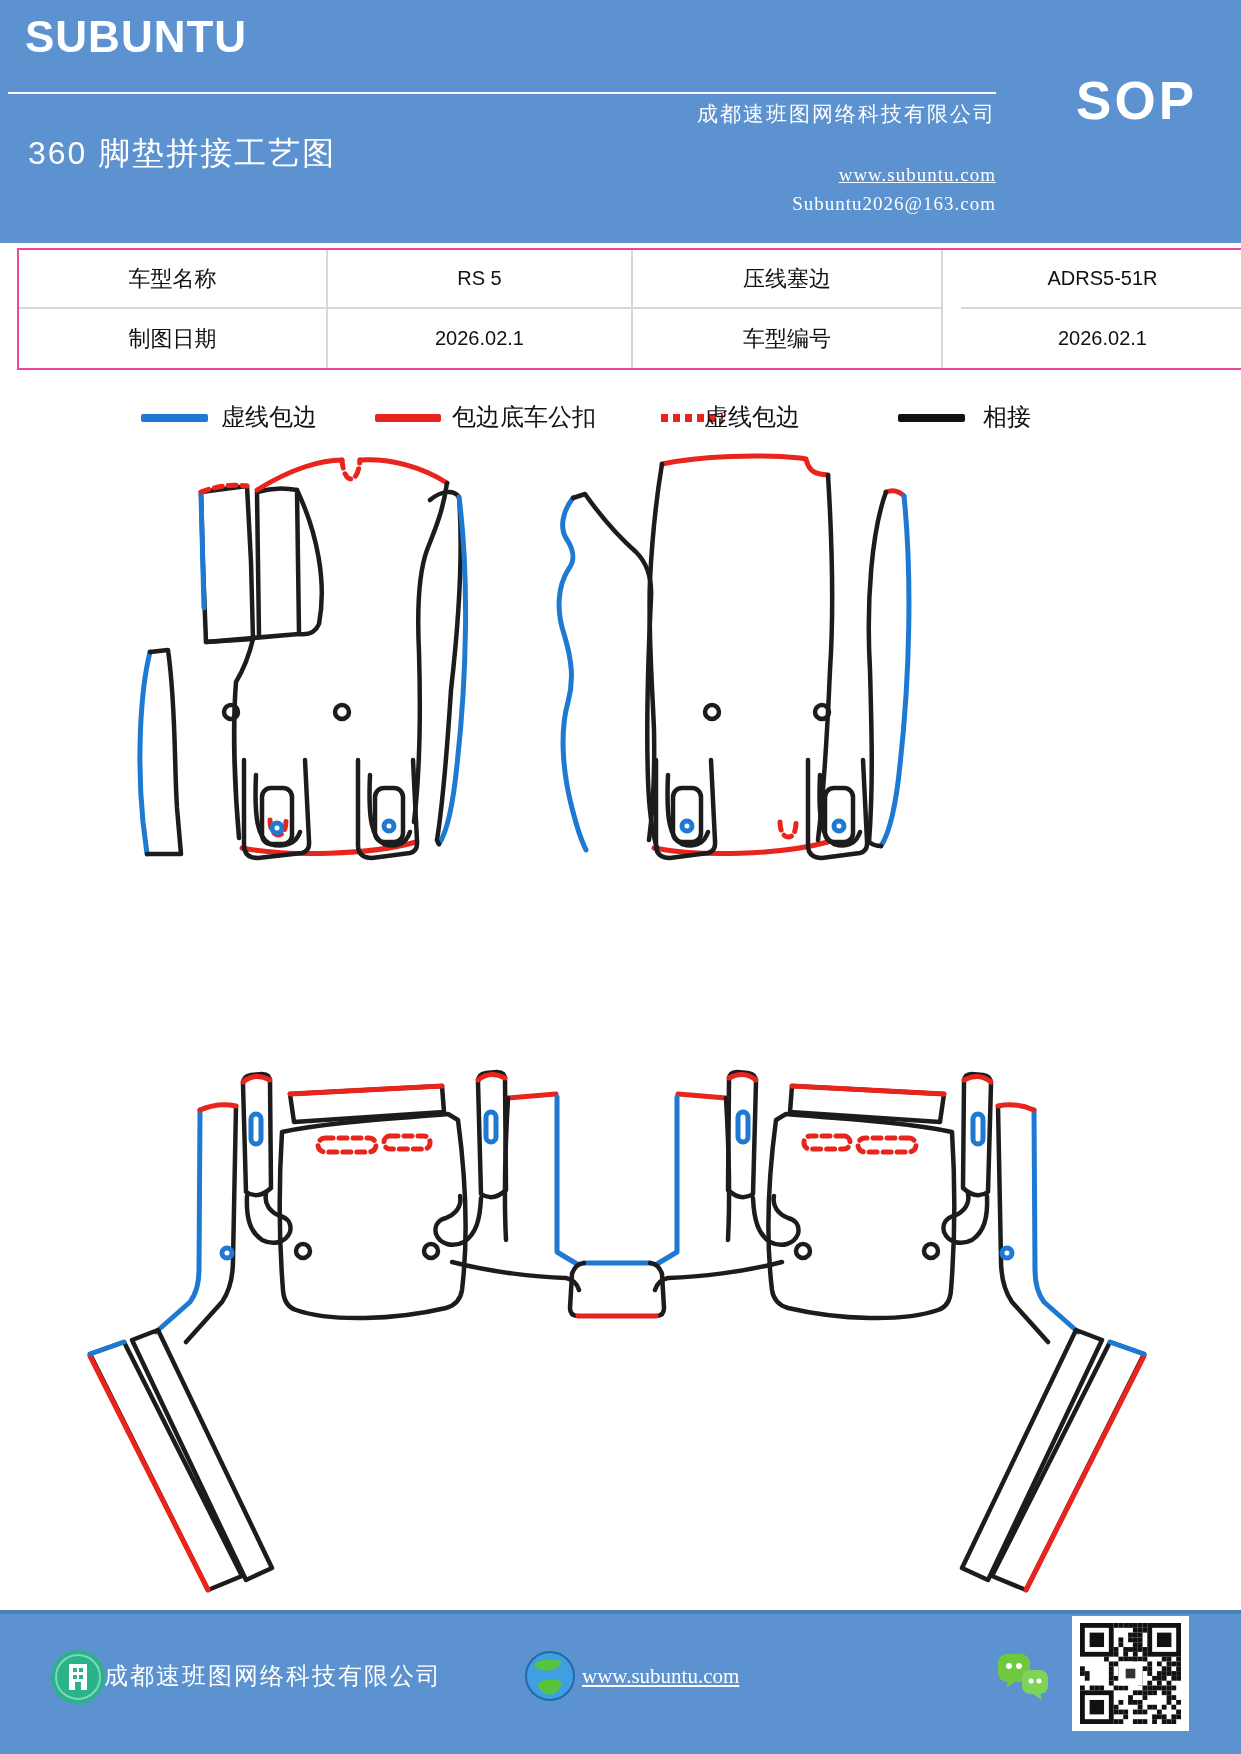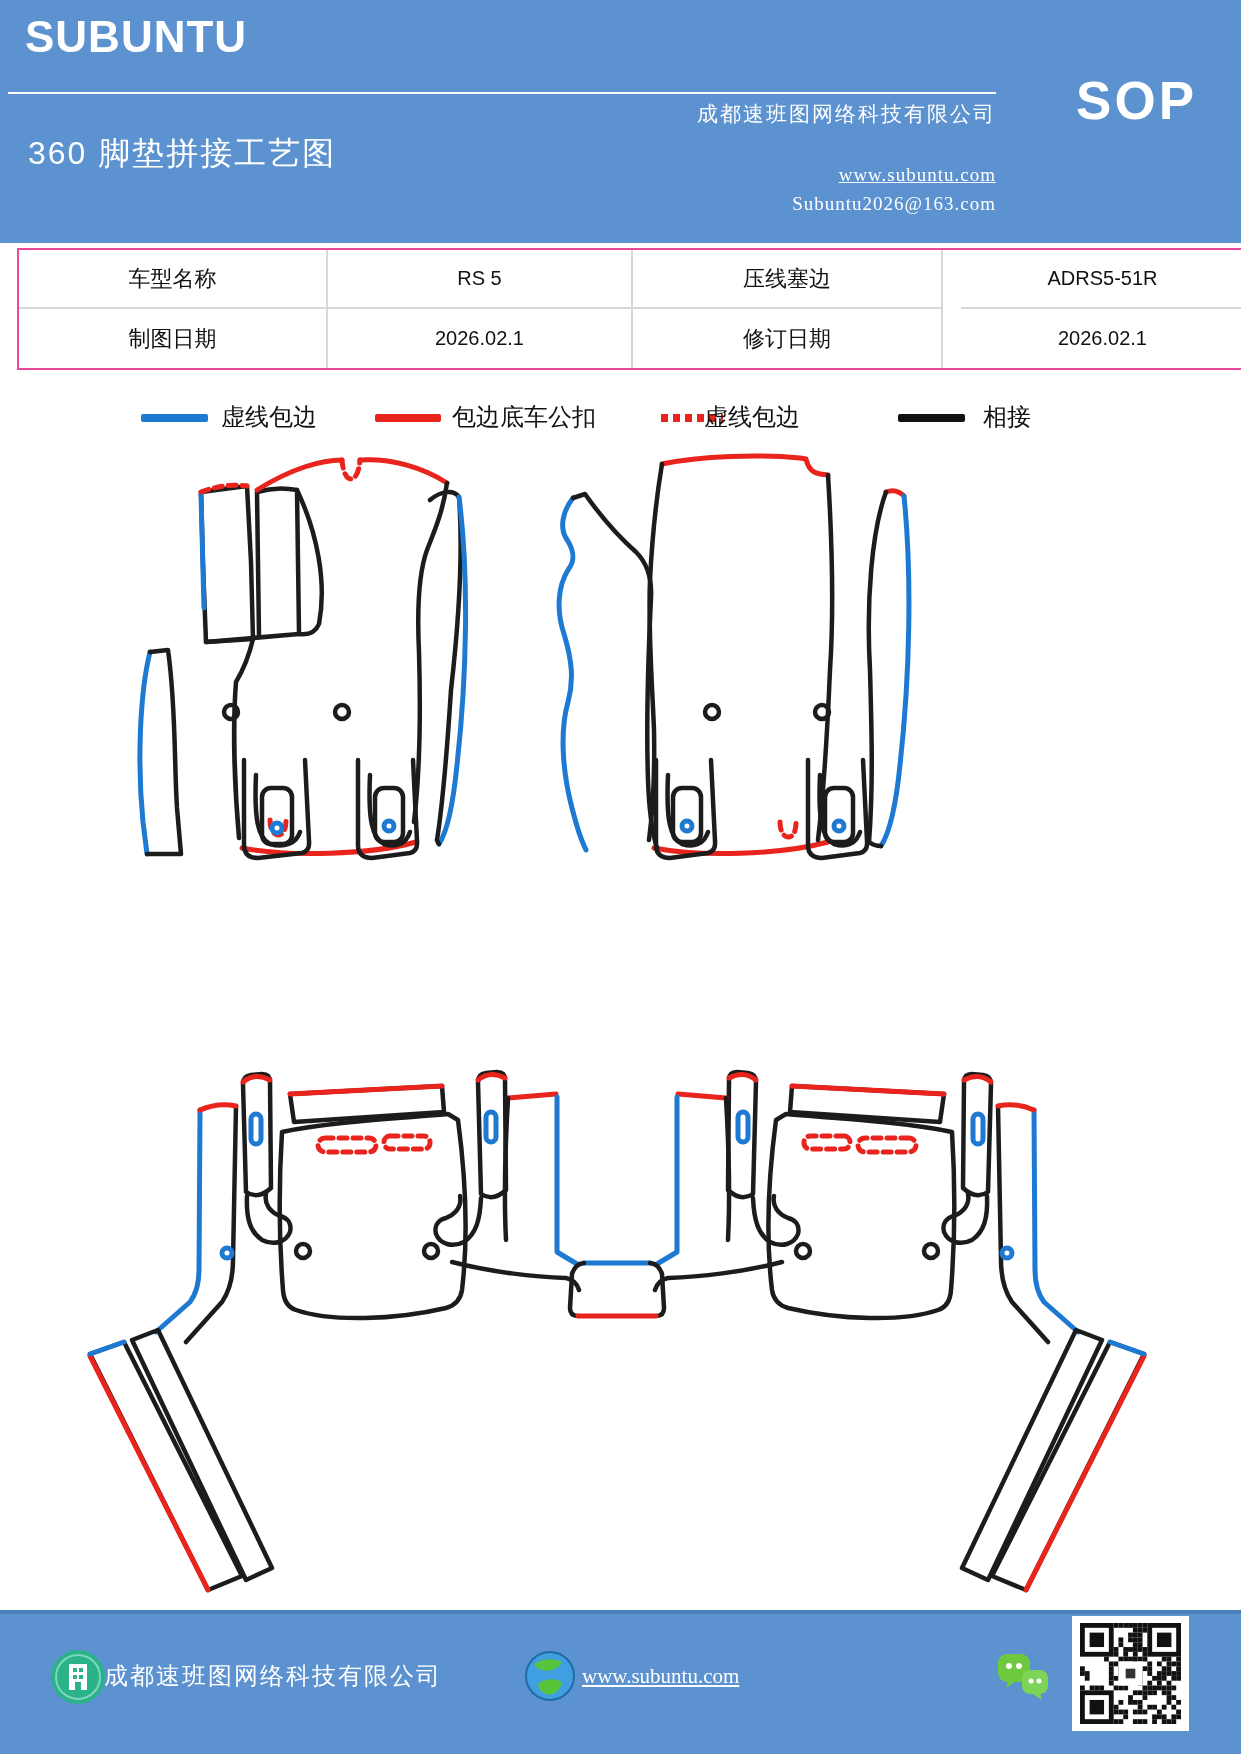--- a/index.html
+++ b/index.html
@@ -69,21 +69,21 @@
     <div class="sop">SOP</div>
   </div>
 
   <div class="info-table">
     <div class="cell">车型名称</div>
     <div class="cell value">RS 5</div>
     <div class="cell">压线塞边</div>
     <div class="cell value lastcol">ADRS5-51R</div>
     <div class="cell lastrow">制图日期</div>
     <div class="cell value lastrow">2026.02.1</div>
-    <div class="cell lastrow">修订日期</div>
+    <div class="cell lastrow">车型编号</div>
     <div class="cell value lastrow lastcol">2026.02.1</div>
   </div>
 
   <div class="sw sw1"></div>
   <div class="lg lg1">虚线包边</div>
   <div class="sw sw2"></div>
   <div class="lg lg2">包边底车公扣</div>
   <div class="sw sw3"></div>
   <div class="lg lg3">虚线包边</div>
   <div class="sw sw4"></div>

